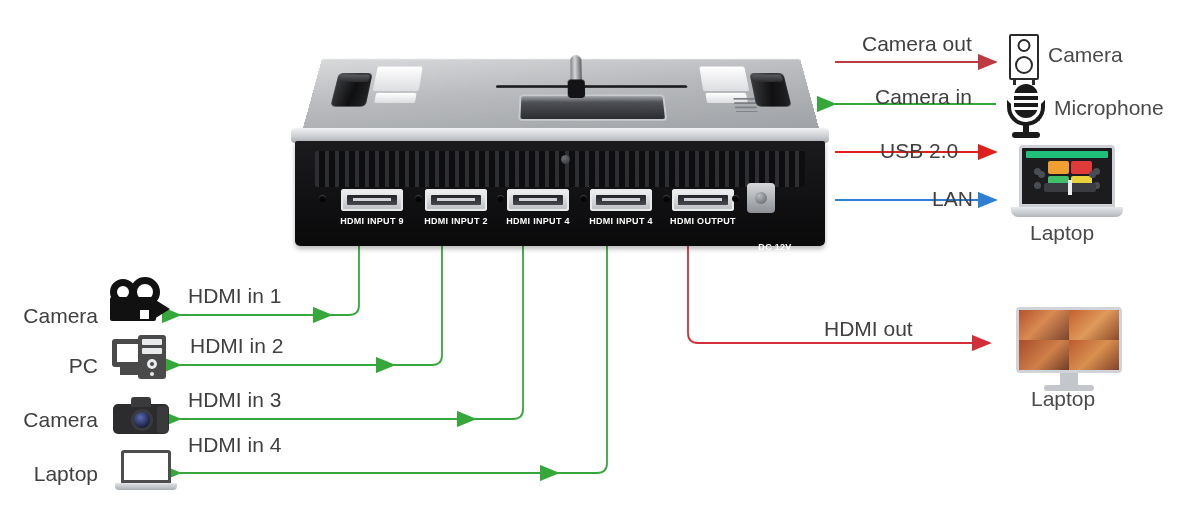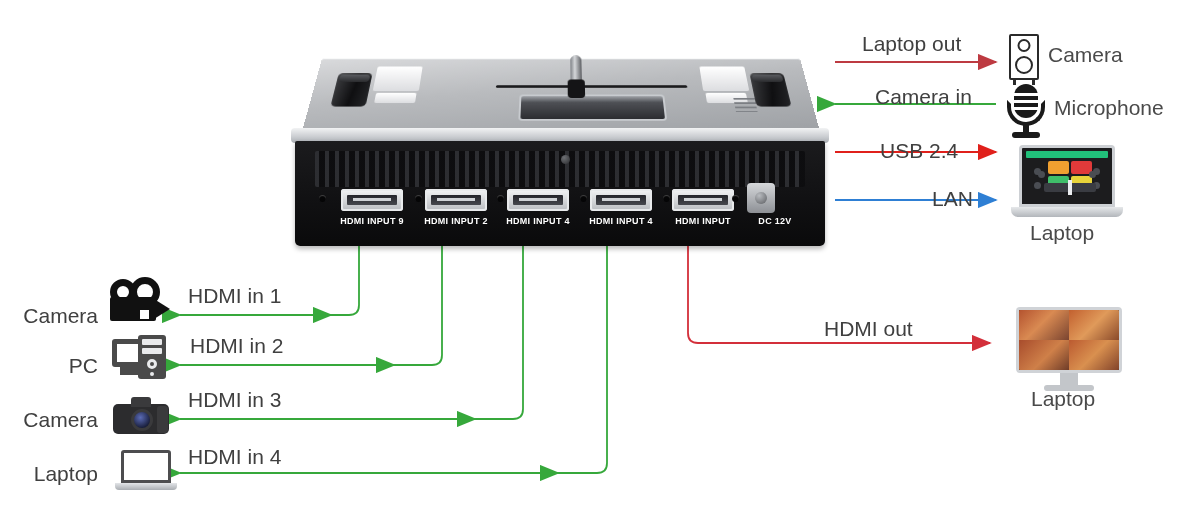--- a/index.html
+++ b/index.html
@@ -211,25 +211,25 @@
       <div class="dot" style="left:202px;"></div>
       <div class="port" style="left:212px;"></div>
       <div class="portlabel" style="left:212px;">HDMI INPUT 4</div>
 
       <div class="dot" style="left:285px;"></div>
       <div class="port" style="left:295px;"></div>
       <div class="portlabel" style="left:295px;">HDMI INPUT 4</div>
 
       <div class="dot" style="left:368px;"></div>
       <div class="port" style="left:377px;"></div>
-      <div class="portlabel" style="left:377px;">HDMI INPUT</div>
+      <div class="portlabel" style="left:377px;">HDMI OUTPUT</div>
 
       <div class="dot" style="left:437px;"></div>
       <div class="dcjack"></div>
-      <div class="portlabel" style="left:450px;width:60px;margin-left:0;">DC 12V</div>
+      <div class="portlabel" style="left:450px;width:60px;margin-left:0;margin-top:26px;">DC 12V</div>
     </div>
   </div>
 
   <div class="lbl r" style="left:22px;top:305px;width:76px;">Camera</div>
   <div class="icon" style="left:110px;top:279px;">
     <div class="cam1">
       <div class="reel r1"></div>
         <div class="reel r2"></div>
       <div class="body"></div>
         <div class="lens"></div>
@@ -258,23 +258,23 @@
     <div class="dslr-grip"></div>
       <div class="dslr-lens"></div>
   </div>
   <div class="lbl" style="left:188px;top:389px;">HDMI in 3</div>
 
   <div class="lbl r" style="left:22px;top:463px;width:76px;">Laptop</div>
   <div class="icon" style="left:115px;top:450px;width:62px;height:42px;">
     <div class="nb-screen"></div>
       <div class="nb-base"></div>
   </div>
-  <div class="lbl" style="left:188px;top:446px;">HDMI in 4</div>
-
-  <div class="lbl" style="left:862px;top:33px;">Laptop out</div>
+  <div class="lbl" style="left:188px;top:434px;">HDMI in 4</div>
+
+  <div class="lbl" style="left:862px;top:33px;">Camera out</div>
   <div class="icon" style="left:1009px;top:34px;">
     <div class="spk">
         <i class="t"></i>
         <i class="b"></i>
       </div>
     <div class="spk-feet"></div>
   </div>
   <div class="devlabel" style="left:1048px;top:44px;">Camera</div>
 
   <div class="lbl" style="left:875px;top:86px;">Camera in</div>
@@ -282,21 +282,21 @@
     <div class="mic-head"></div>
     <div class="mic-slit" style="top:9px;"></div>
     <div class="mic-slit" style="top:16px;"></div>
     <div class="mic-slit" style="top:23px;"></div>
     <div class="mic-arc"></div>
       <div class="mic-stem"></div>
       <div class="mic-base"></div>
   </div>
   <div class="devlabel" style="left:1054px;top:97px;">Microphone</div>
 
-  <div class="lbl" style="left:880px;top:140px;">USB 2.4</div>
+  <div class="lbl" style="left:880px;top:140px;">USB 2.0</div>
 
   <div class="lbl" style="left:932px;top:188px;">LAN</div>
 
   <div class="icon" style="left:1011px;top:145px;width:112px;height:74px;">
     <div class="lap-screen">
       <div class="app-top"></div>
       <div class="quad">
         <div style="background:#f0a030;"></div>
         <div style="background:#e03a3a;"></div>
         <div style="background:#3fbf6a;"></div>

